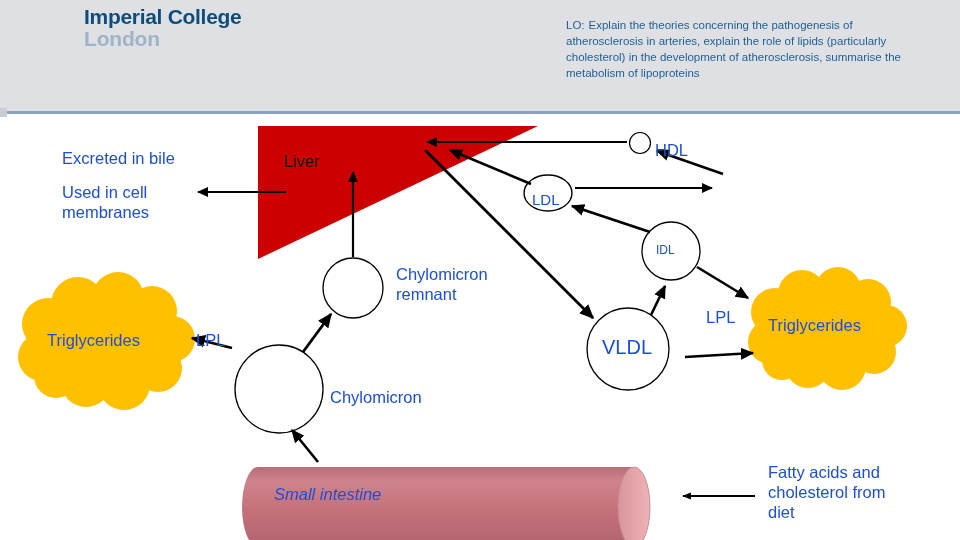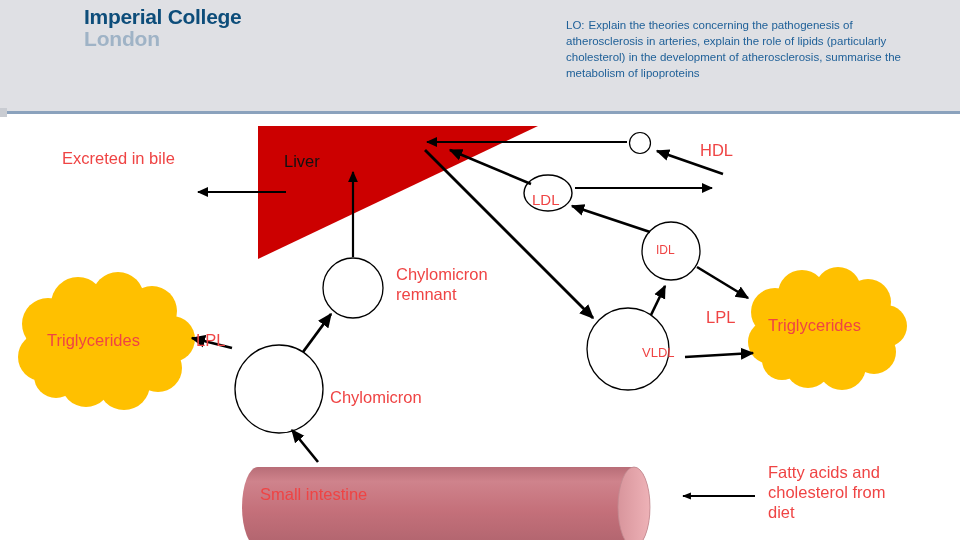--- a/index.html
+++ b/index.html
@@ -93,43 +93,43 @@
   #vector-layer {
     position: absolute;
     left: 0; top: 0;
     width: 960px;
     height: 428px;
   }
 
   
   .lbl {
     position: absolute;
-    color: #ef4444;
+    color: #1d4ed8;
     font-size: 16.5px;
     line-height: 20px;
     white-space: pre;
     user-select: none;
   }
   .lbl.wrap { white-space: normal; }
 
   #lbl-excreted   { left: 62px;  top: 36px;  }
   #lbl-usedcell   { left: 62px;  top: 70px;  width: 140px; }
   #lbl-liver      { left: 284px; top: 39px;  color: #111111; }
-  #lbl-hdl        { left: 655px; top: 28px; margin-left: 45px;  }
+  #lbl-hdl        { left: 655px; top: 28px;  }
   #lbl-ldl        { left: 532px; top: 78px;  font-size: 15px; }
   #lbl-chol-cells { left: 722px; top: 65px;  }
   #lbl-idl        { left: 656px; top: 128px; font-size: 12px; }
   #lbl-chylo-rem  { left: 396px; top: 152px; width: 125px; }
   #lbl-tg-left    { left: 47px;  top: 218px; }
   #lbl-lpl-left   { left: 196px; top: 218px; }
   #lbl-lpl-right  { left: 706px; top: 195px; }
   #lbl-tg-right   { left: 768px; top: 203px; }
-  #lbl-vldl       { left: 602px; top: 231px; font-size: 13px; margin-left: 40px; }
+  #lbl-vldl       { left: 602px; top: 225px; font-size: 20px; }
   #lbl-chylo      { left: 330px; top: 275px; }
-  #lbl-small-int  { left: 260px; top: 372px; }
+  #lbl-small-int  { left: 274px; top: 372px; font-style: italic; }
   #lbl-fatty      { left: 768px; top: 350px; width: 175px; }
 </style>
 </head>
 <body>
 
 <div id="slide">
 
   <div id="header-band"></div>
   <div id="header-rule"></div>
   <div id="header-rule-notch"></div>
@@ -239,20 +239,22 @@
         <line x1="232" y1="236" x2="192" y2="226" stroke-width="2.8" marker-end="url(#ah)"></line>
 
         <line x1="318" y1="350" x2="292" y2="318" stroke-width="2.6" marker-end="url(#ah)"></line>
 
         <line x1="755" y1="384" x2="683" y2="384" stroke-width="2.0" marker-end="url(#ah-thin)"></line>
       </g>
     </svg>
 
     <div class="lbl" id="lbl-excreted">Excreted in bile</div>
 
+    <div class="lbl wrap" id="lbl-usedcell" style="white-space: pre-line;">Used in cell
+membranes</div>
 
     <div class="lbl" id="lbl-liver">Liver</div>
 
     <div class="lbl" id="lbl-hdl">HDL</div>
 
     <div class="lbl" id="lbl-ldl">LDL</div>
 
 
     <div class="lbl" id="lbl-idl">IDL</div>
 

